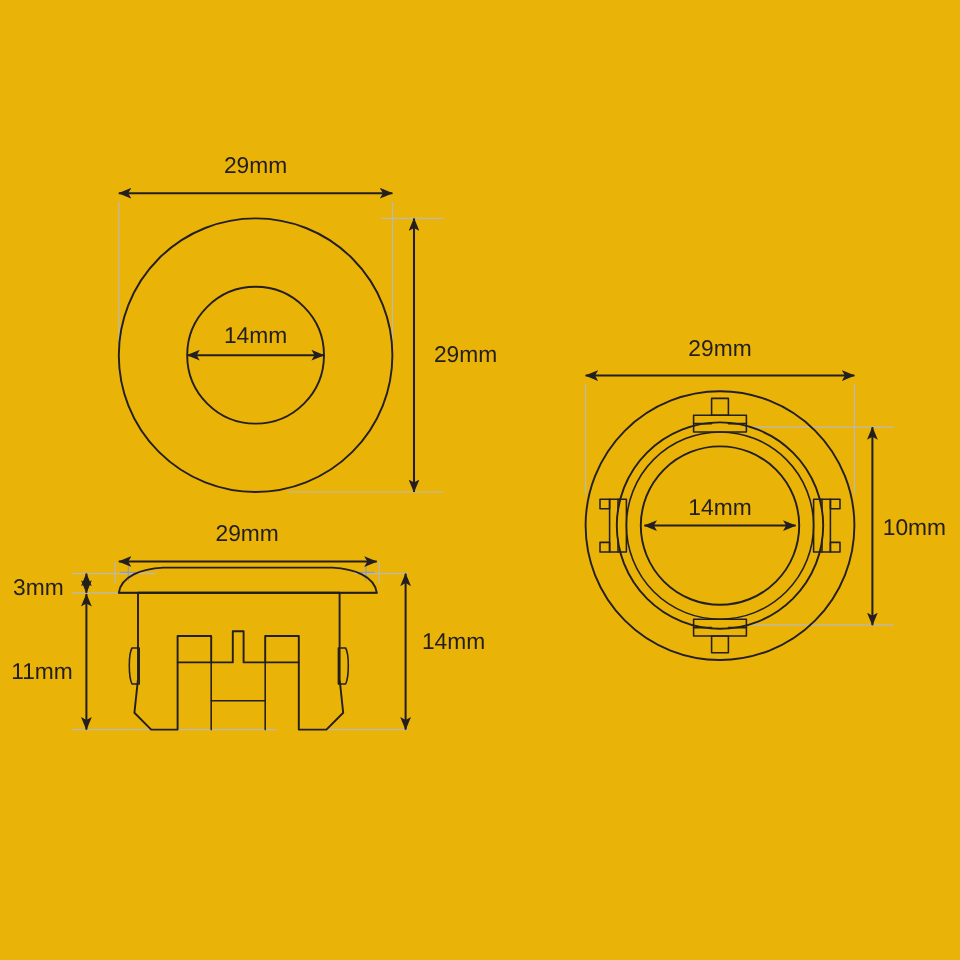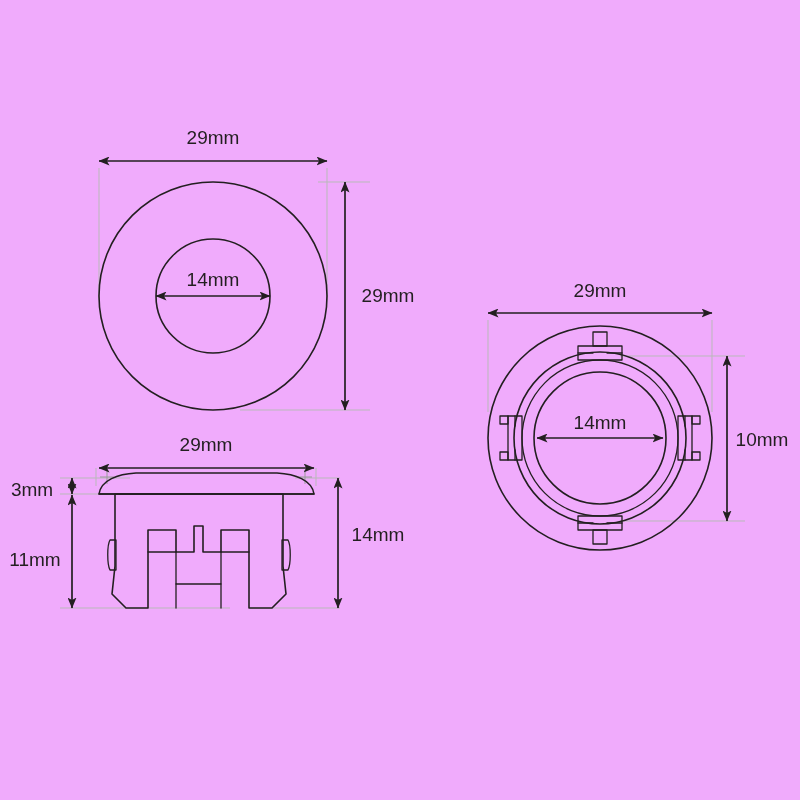--- a/index.html
+++ b/index.html
@@ -11,21 +11,21 @@
   body {
     width: 800px;
     height: 800px;
     overflow: hidden;
     font-family: "Liberation Sans", sans-serif;
   }
   #sheet {
     position: relative;
     width: 800px;
     height: 800px;
-    background: #f0abfc;
+    background: #eab308;
   }
   #drawing {
     position: absolute;
     left: 0;
     top: 0;
     width: 800px;
     height: 800px;
   }
   .dim-text {
     font-family: "Liberation Sans", sans-serif;

